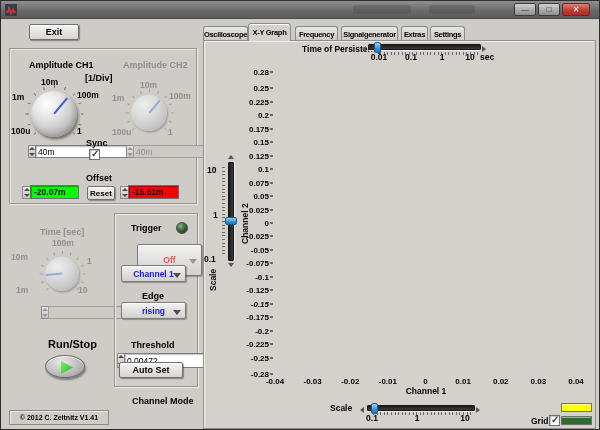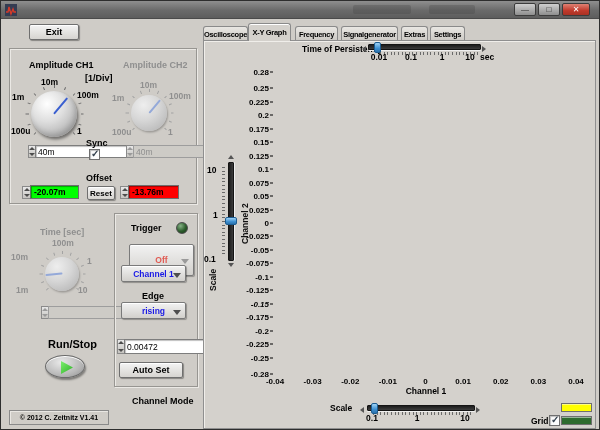--- a/index.html
+++ b/index.html
@@ -196,21 +196,21 @@
   <div class="spinbtns abs" style="left:21px;top:185px;width:8px;height:13px">
       <span class="arr-u"></span>
       <span class="arr-d"></span>
     </div>
   <div class="disp" style="left:29px;top:184px;width:49px;height:14px;background:#00ff00">-20.07m</div>
   <div class="btn abs" style="left:86px;top:185px;width:28px;height:14px;font-size:8px">Reset</div>
   <div class="spinbtns abs" style="left:119px;top:185px;width:8px;height:13px">
       <span class="arr-u"></span>
       <span class="arr-d"></span>
     </div>
-  <div class="disp" style="left:127px;top:184px;width:51px;height:14px;background:#ff0000">-13.76m</div>
+  <div class="disp" style="left:127px;top:184px;width:51px;height:14px;background:#ff0000">-15.51m</div>
 
   <span class="lbl abs dim" style="left:39px;top:226px">Time [sec]</span>
   <div class="knob dim abs" style="left:38px;top:250px;width:46px;height:46px">
     <div class="needle" style="transform:rotate(-95deg)"></div>
   <div class="ktick" style="transform: rotate(-135deg);"></div>
       <div class="ktick" style="transform: rotate(-112.5deg);"></div>
       <div class="ktick" style="transform: rotate(-90deg);"></div>
       <div class="ktick" style="transform: rotate(-67.5deg);"></div>
       <div class="ktick" style="transform: rotate(-45deg);"></div>
       <div class="ktick" style="transform: rotate(-22.5deg);"></div>
@@ -238,35 +238,35 @@
   <span class="lbl abs" style="left:47px;top:337px;font-size:11px">Run/Stop</span>
   <div id="runstop">
       <div class="tri"></div>
     </div>
 
   <div id="copyright">© 2012   C. Zeitnitz V1.41</div>
 
   <div class="grp abs" style="left:113px;top:212px;width:84px;height:174px"></div>
   <span class="lbl abs" style="left:130px;top:222px">Trigger</span>
   <div class="led" style="left:175px;top:221px"></div>
-  <div class="dd" style="left:128px;top:243px;width:65px;height:32px">
+  <div class="dd" style="left:136px;top:243px;width:65px;height:32px">
     <span class="ddtxt redtxt">Off</span>
     <span class="ddarrow off"></span>
   </div>
   <div class="dd" style="left:120px;top:264px;width:65px;height:17px">
     <span class="ddtxt blue">Channel 1</span>
     <span class="ddarrow"></span>
   </div>
   <span class="lbl abs" style="left:141px;top:290px">Edge</span>
   <div class="dd" style="left:120px;top:301px;width:65px;height:17px">
     <span class="ddtxt blue">rising</span>
     <span class="ddarrow"></span>
   </div>
   <span class="lbl abs" style="left:130px;top:339px">Threshold</span>
-  <div class="spin" style="left:116px;top:338px;width:56px;height:15px">
+  <div class="spin" style="left:116px;top:352px;width:56px;height:15px">
     <div class="spinbtns">
         <span class="arr-u"></span>
         <span class="arr-d"></span>
       </div>
     <input class="field" value="0.00472" style="">
   </div>
   <div class="btn abs" style="left:118px;top:361px;width:64px;height:16px">Auto Set</div>
 
   <span class="lbl abs" style="left:131px;top:395px">Channel Mode</span>
 

